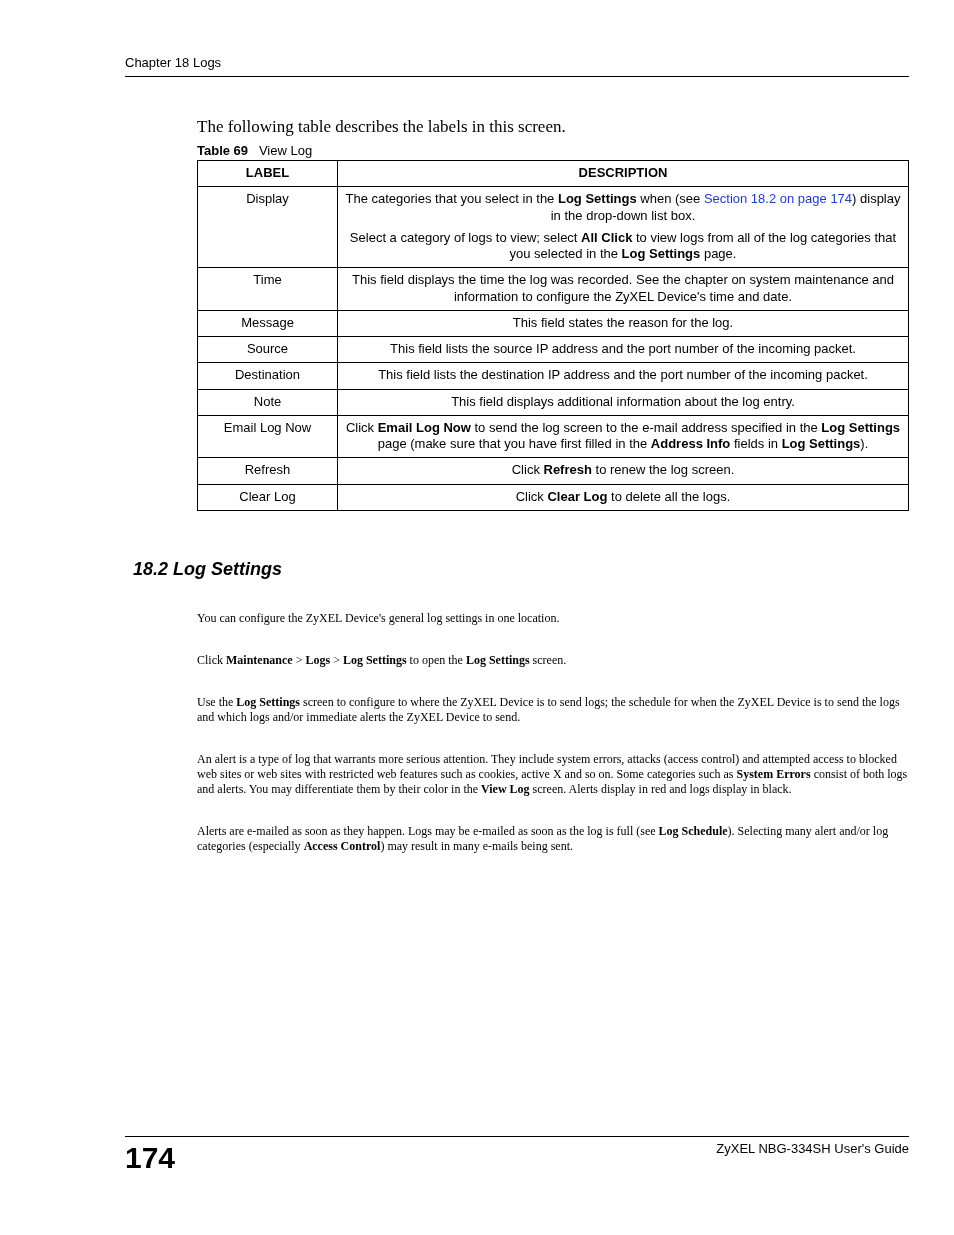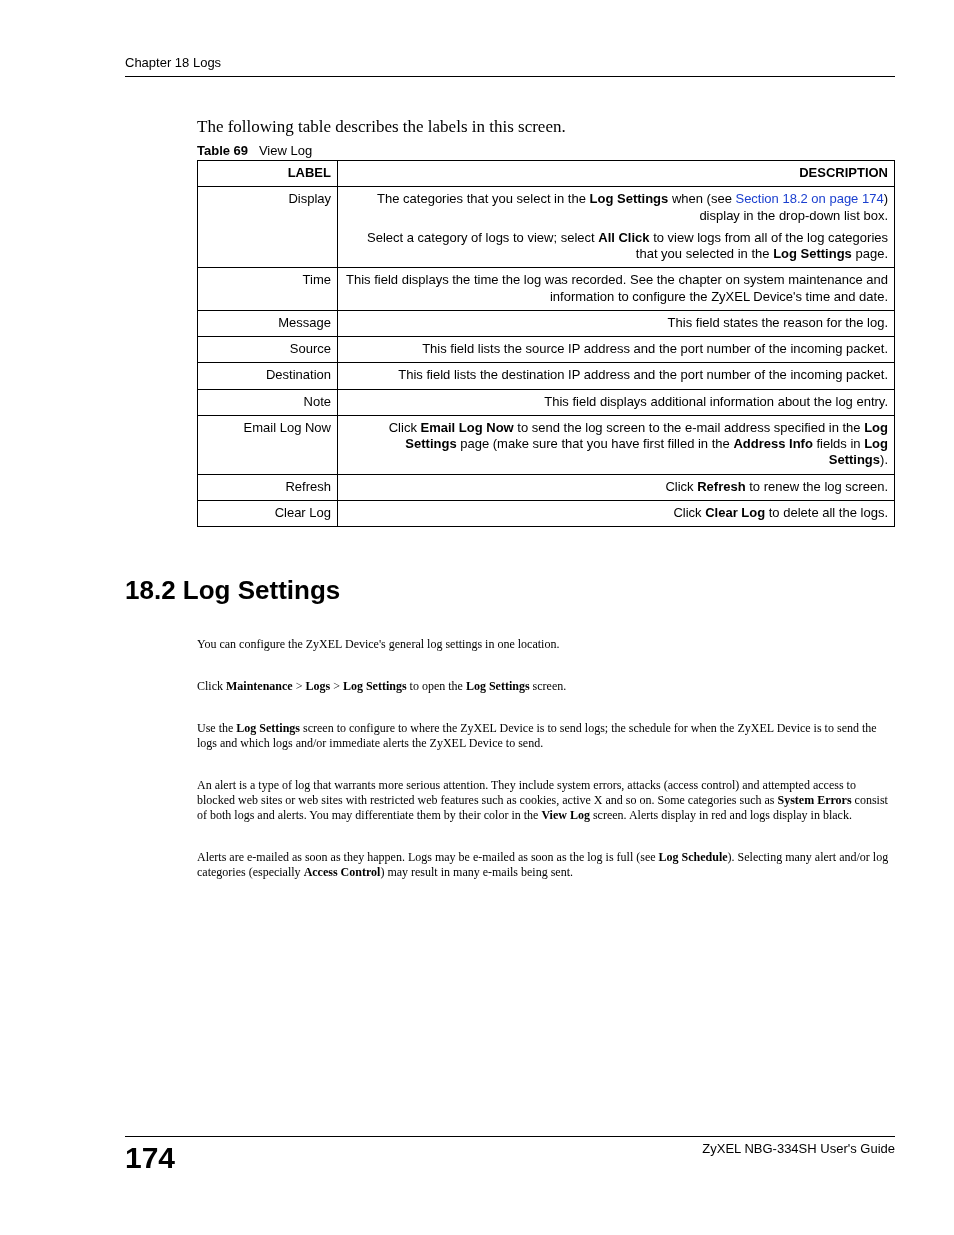--- a/index.html
+++ b/index.html
@@ -7,21 +7,21 @@
     padding: 0;
     font-family: "Times New Roman", Times, serif;
     background: #fff;
     color: #000;
     width: 954px;
     height: 1235px;
     position: relative;
     box-sizing: border-box;
   }
   .page {
-    padding: 55px 59px 60px 125px;
+    padding: 55px 45px 60px 125px;
     box-sizing: border-box;
     height: 100%;
     display: flex;
     flex-direction: column;
     border-radius: 10px;
   }
   .running-head {
     font-family: Arial, Helvetica, sans-serif;
     font-size: 13px;
     color: #000;
@@ -45,32 +45,33 @@
     width: calc(100% - 72px);
     margin-left: 72px;
     font-family: Arial, Helvetica, sans-serif;
     font-size: 13px;
     table-layout: fixed;
   }
   table.desc th, table.desc td {
     border: 1px solid #000;
     padding: 4px 6px 5px 6px;
     vertical-align: top;
-    text-align: right;
+    text-align: center;
     line-height: 1.25;
   }
   table.desc th { font-weight: bold; }
   col.label-col { width: 140px; }
   .mt6 { margin-top: 6px; }
   .xref { color: #1a3fcf; }
   h2.section {
     font-family: Arial, Helvetica, sans-serif;
-    font-size: 26px;
+    font-size: 18px;
     font-weight: bold;
-    margin: 48px 0 14px 0;
+    margin: 48px 0 14px 8px;
+    font-style: italic;
   }
   .body-p {
     font-family: "Times New Roman", Times, serif;
     font-size: 12px;
     line-height: 1.25;
     margin: 17px 0 10px 72px;
   }
   .spacer { flex: 1 1 auto; }
   .footer {
     display: flex;

